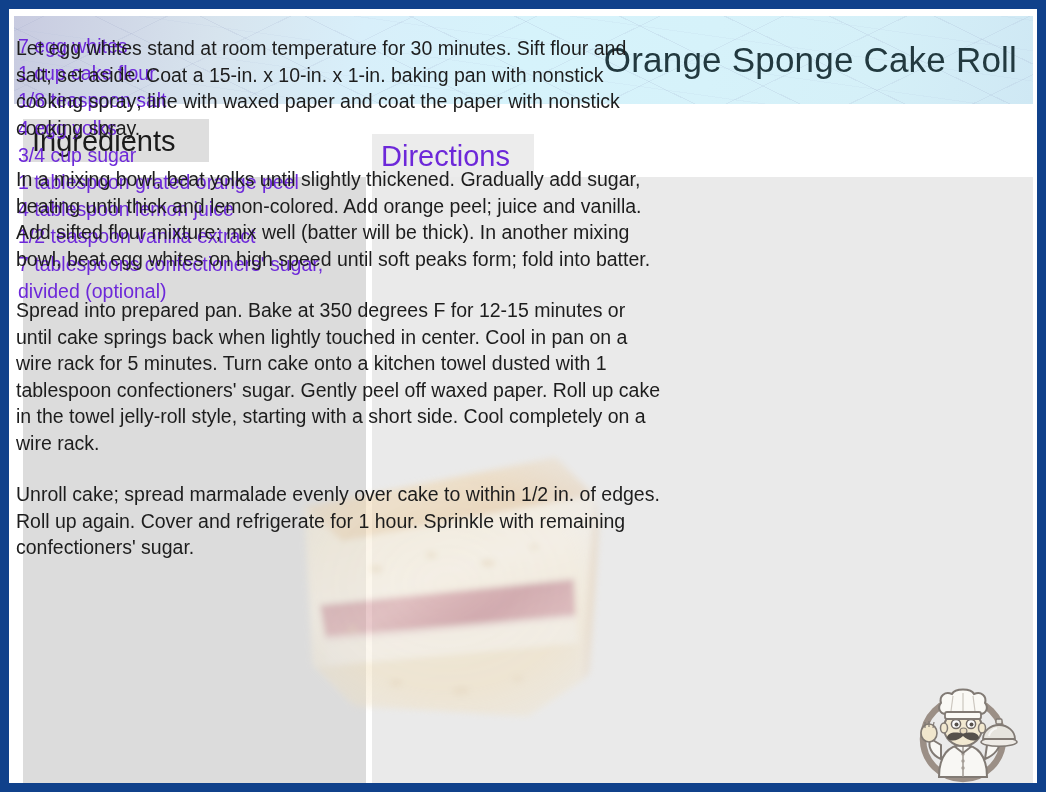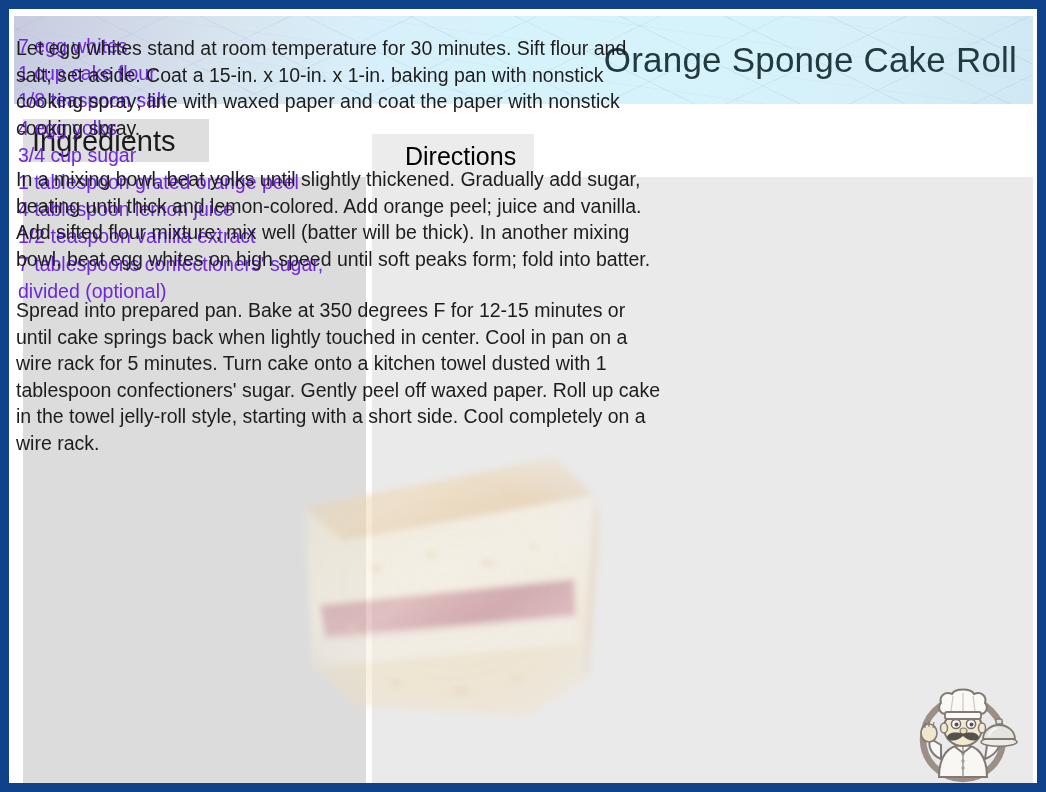--- a/index.html
+++ b/index.html
@@ -148,25 +148,24 @@
     top: 125px;
     width: 162px;
     height: 43px;
     background: #ececec;
     z-index: 4;
   }
   #directions-tab .tab-label {
     position: absolute;
     left: 9px;
     top: 3px;
-    font-size: 25px;
+    font-size: 29px;
     line-height: 38px;
-    color: #000000;
+    color: #6d28d9;
     white-space: nowrap;
-    margin-left: 24px;
   }
   #directions-panel {
     position: absolute;
     left: 363px;
     top: 168px;
     width: 661px;
     height: 609px;
     background: #eaeaea;
     z-index: 2;
   }
@@ -227,20 +226,21 @@
     <div id="directions-panel"></div>
 
     <div id="directions-tab">
       <span class="tab-label">Directions</span>
     </div>
 
     <div id="directions-body">
         <p>Let egg whites stand at room temperature for 30 minutes. Sift flour and salt; set aside. Coat a 15-in. x 10-in. x 1-in. baking pan with nonstick cooking spray; line with waxed paper and coat the paper with nonstick cooking spray.</p>
         <p>In a mixing bowl, beat yolks until slightly thickened. Gradually add sugar, beating until thick and lemon-colored. Add orange peel; juice and vanilla. Add sifted flour mixture; mix well (batter will be thick). In another mixing bowl, beat egg whites on high speed until soft peaks form; fold into batter.</p>
         <p>Spread into prepared pan. Bake at 350 degrees F for 12-15 minutes or until cake springs back when lightly touched in center. Cool in pan on a wire rack for 5 minutes. Turn cake onto a kitchen towel dusted with 1 tablespoon confectioners' sugar. Gently peel off waxed paper. Roll up cake in the towel jelly-roll style, starting with a short side. Cool completely on a wire rack.</p>
+        <p>Unroll cake; spread marmalade evenly over cake to within 1/2 in. of edges. Roll up again. Cover and refrigerate for 1 hour. Sprinkle with remaining confectioners' sugar.</p>
       </div>
 
     <svg id="cake-photo" viewBox="0 0 382 310" xmlns="http://www.w3.org/2000/svg">
       <defs>
         <linearGradient id="cakeCrumb" x1="0" y1="0" x2="0.35" y2="1">
           <stop offset="0%" stop-color="#f5e3c4"></stop>
           <stop offset="25%" stop-color="#f7ecd4"></stop>
           <stop offset="55%" stop-color="#faf2e2"></stop>
           <stop offset="100%" stop-color="#f3e2c2"></stop>
         </linearGradient>

